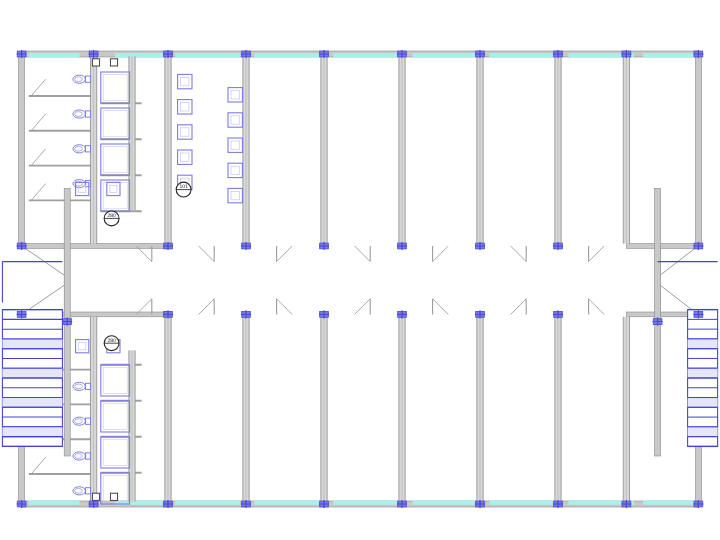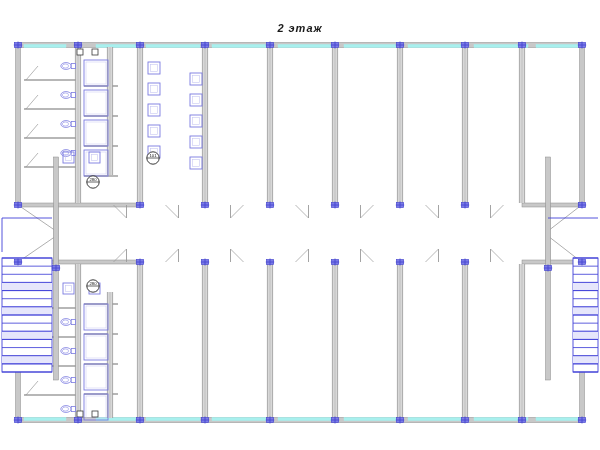--- a/index.html
+++ b/index.html
@@ -15,21 +15,20 @@
     letter-spacing:1px;
   }
   #plan-svg{position:absolute;left:0;top:0;width:600px;height:450px;display:block;}
   .tag-text{font-size:4.2px;font-family:"Liberation Sans",sans-serif;fill:#111;}
 </style>
 </head>
 <body>
 
 <div id="plan-root">
 
-  <div id="plan-title">2  этаж</div>
 
   <svg id="plan-svg" viewBox="0 0 600 450">
 
     <g id="g-walls">
         <rect x="18" y="42.5" width="564" height="5" fill="#c8c8c8" stroke="#8a8a8a" stroke-width="0.5"></rect>
         <rect x="18" y="417.5" width="564" height="5" fill="#c8c8c8" stroke="#8a8a8a" stroke-width="0.5"></rect>
         <rect x="15.5" y="45" width="5" height="160" fill="#c8c8c8" stroke="#8a8a8a" stroke-width="0.5"></rect>
         <rect x="15.5" y="262" width="5" height="158" fill="#c8c8c8" stroke="#8a8a8a" stroke-width="0.5"></rect>
         <rect x="579.5" y="45" width="5" height="160" fill="#c8c8c8" stroke="#8a8a8a" stroke-width="0.5"></rect>
         <rect x="579.5" y="262" width="5" height="158" fill="#c8c8c8" stroke="#8a8a8a" stroke-width="0.5"></rect>

